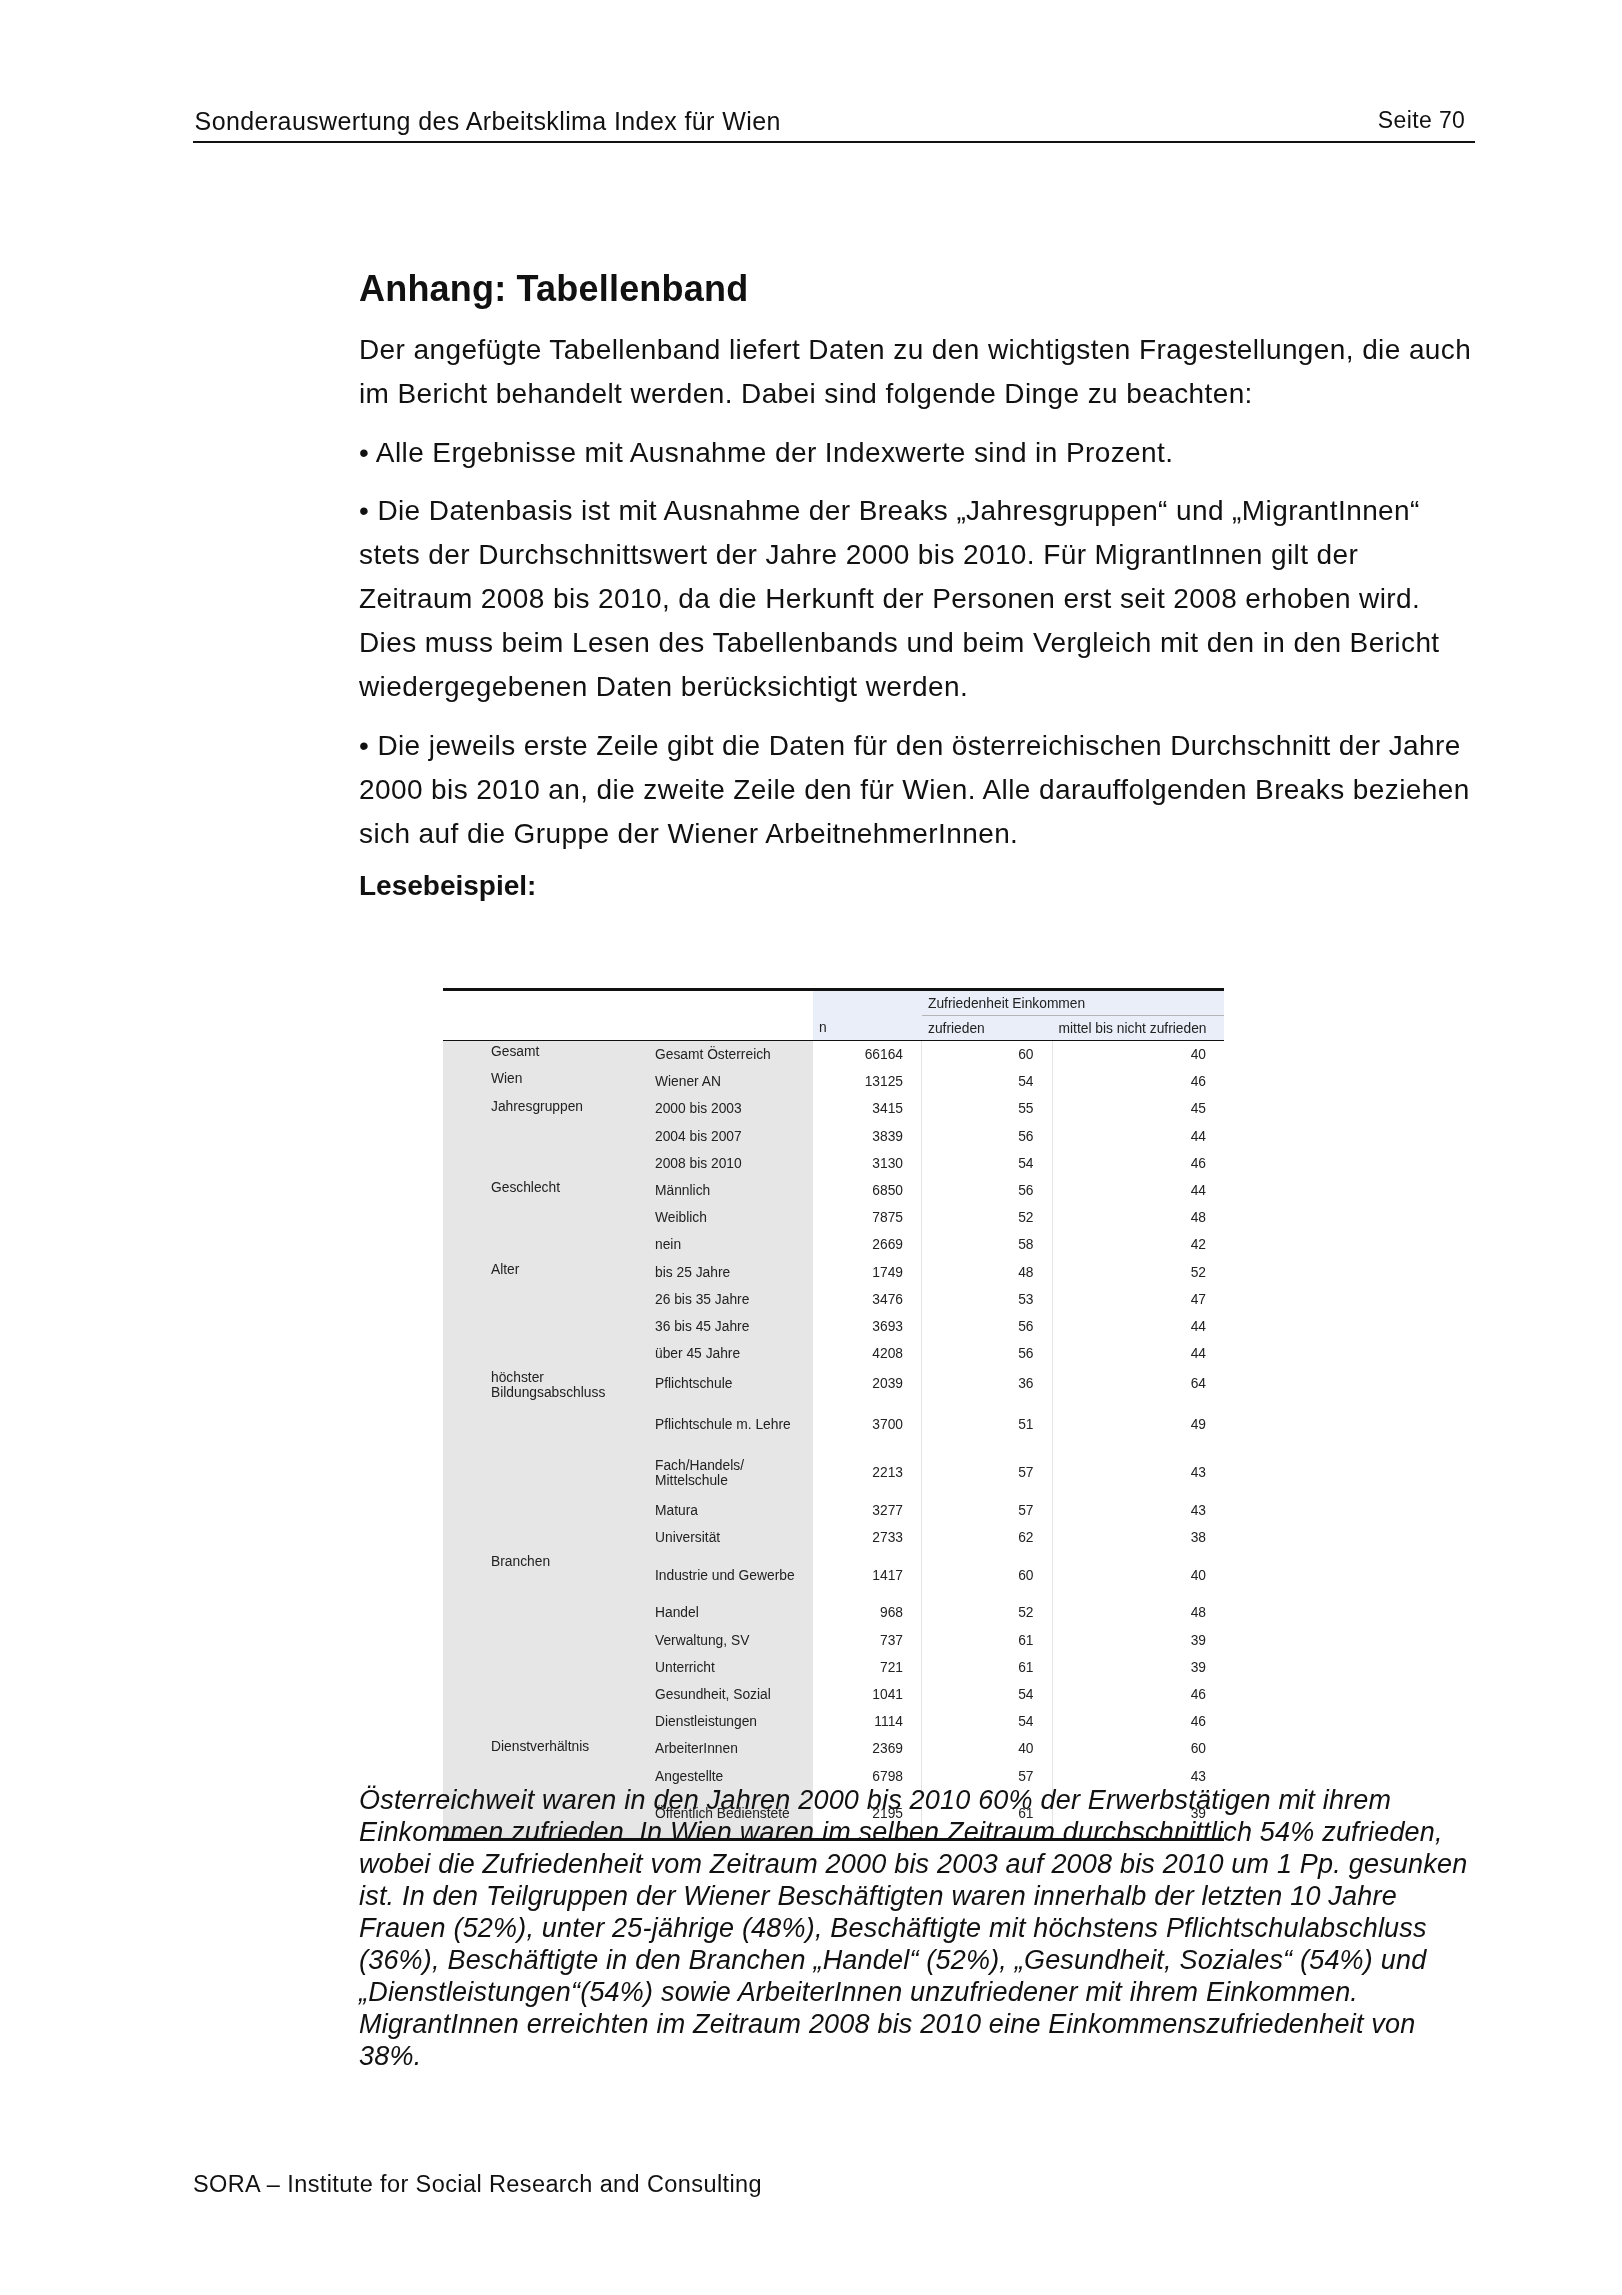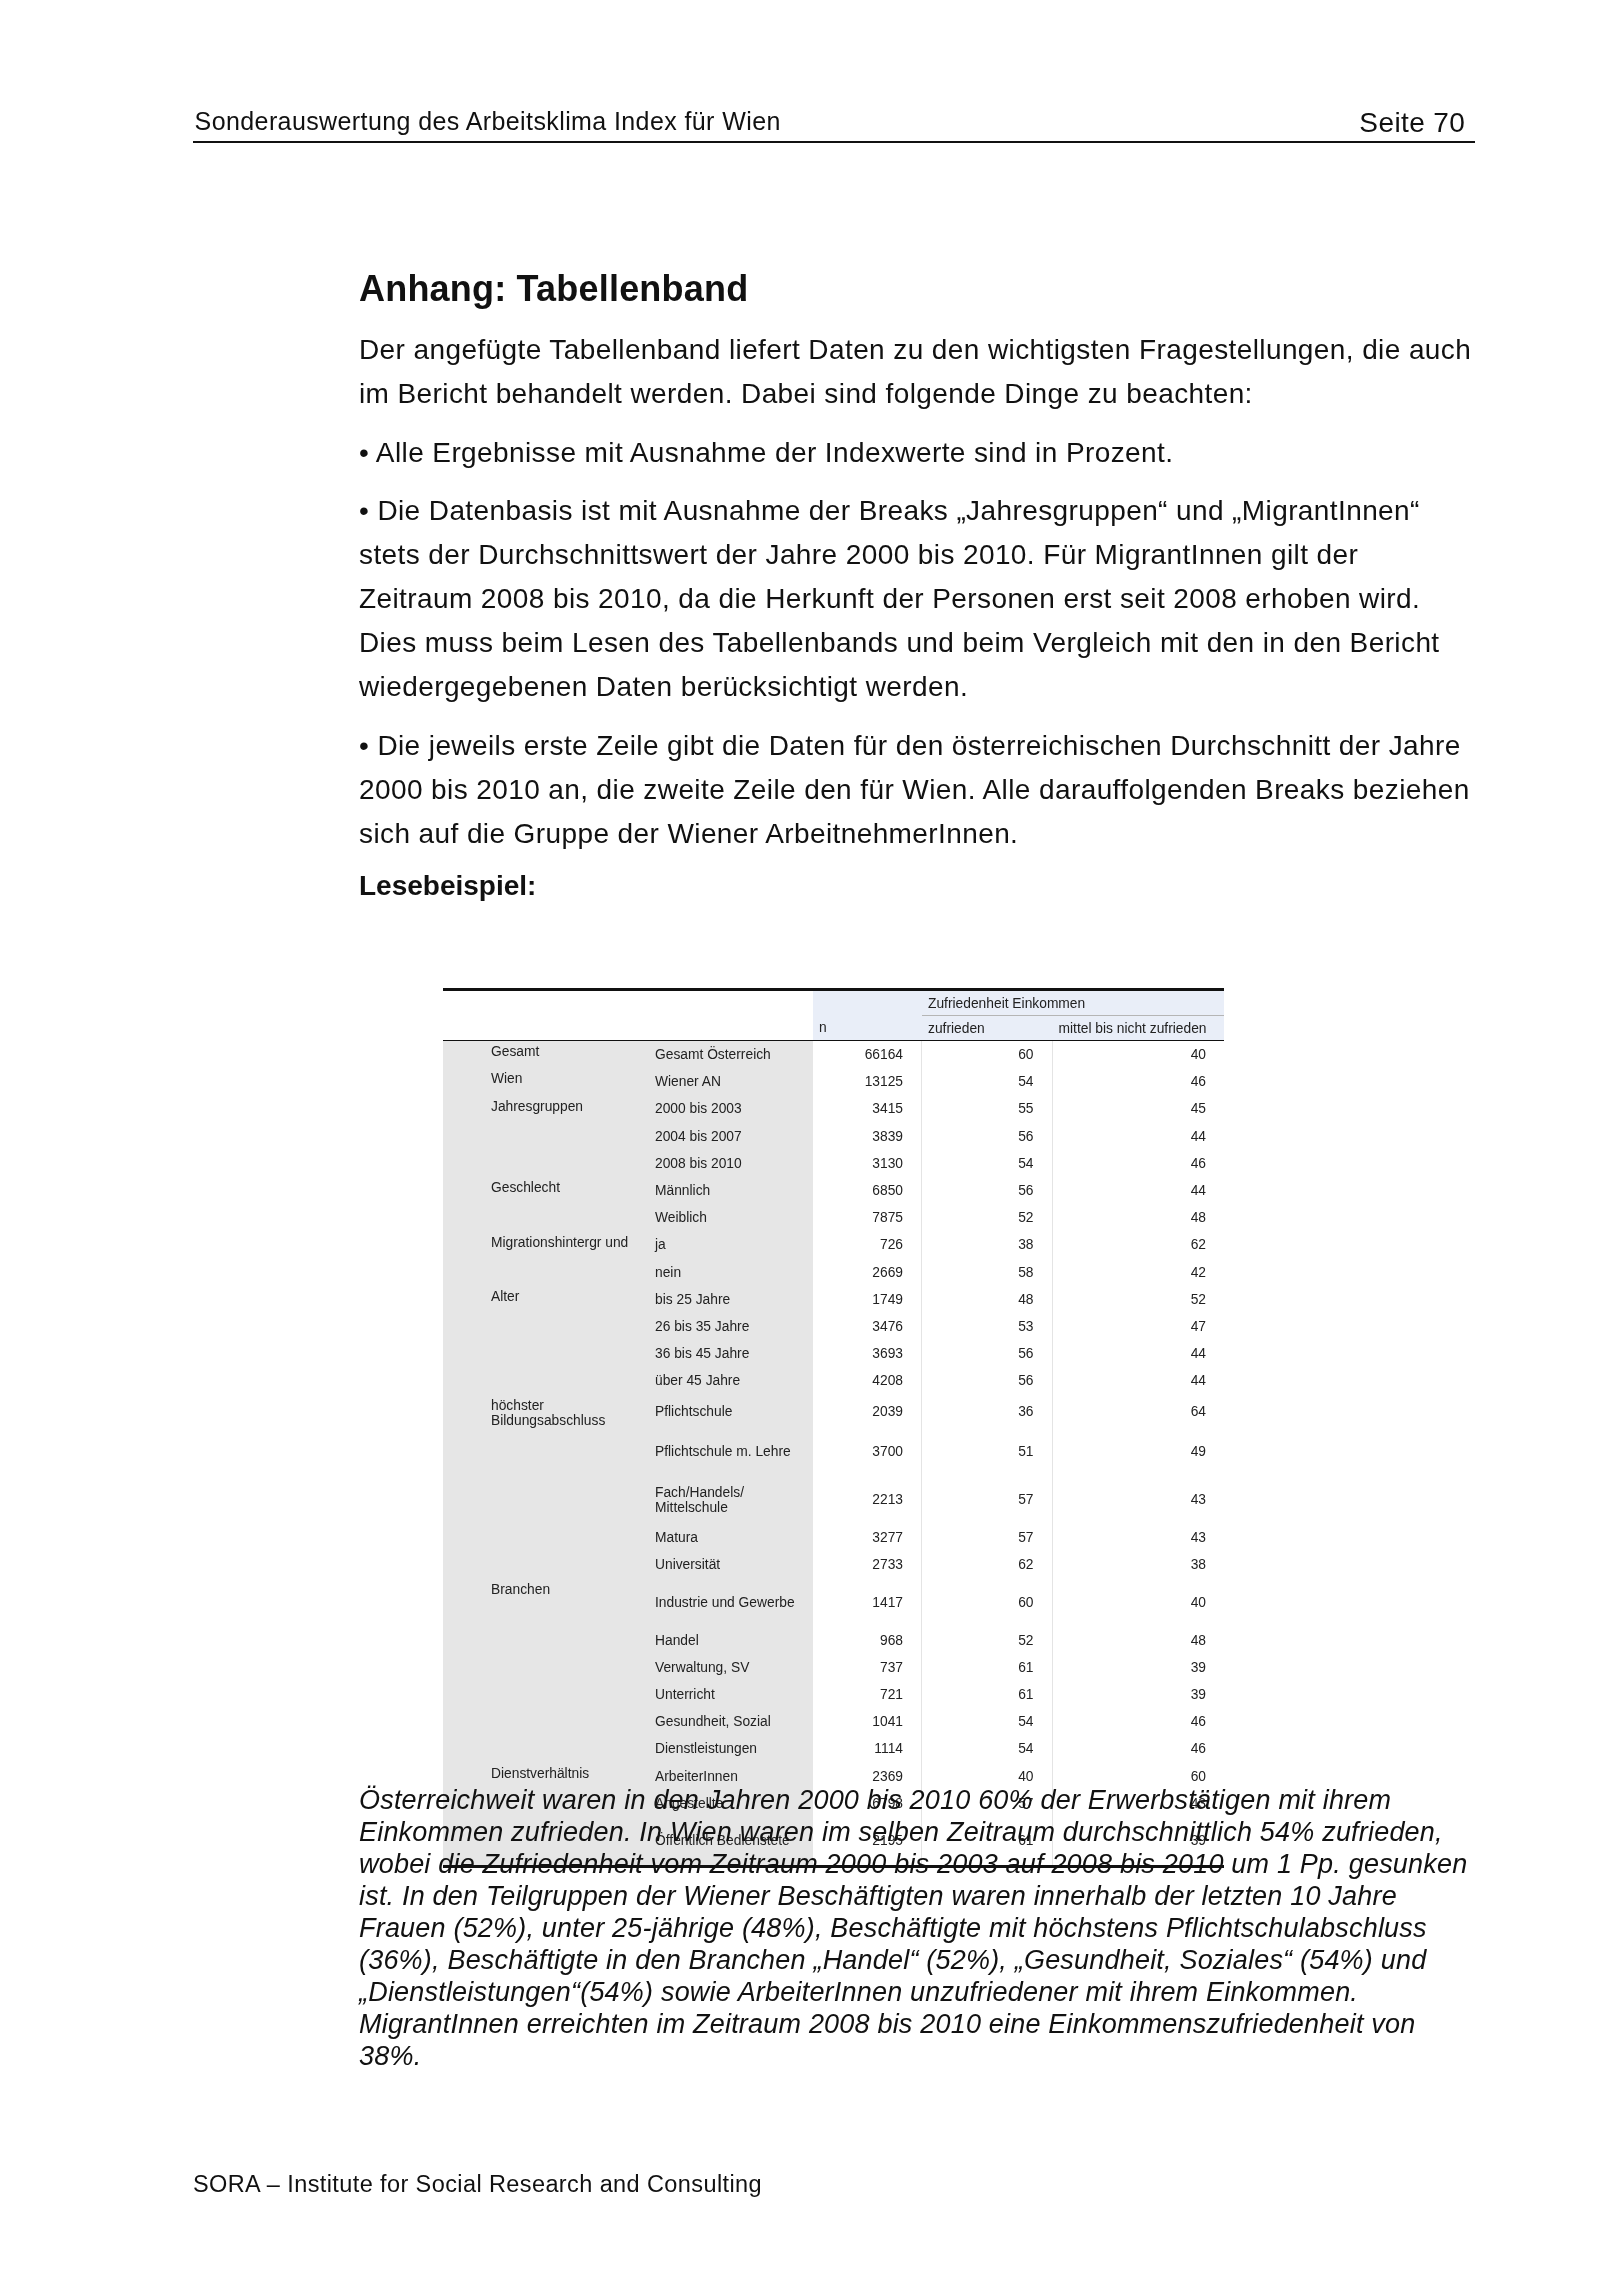--- a/index.html
+++ b/index.html
@@ -1,19 +1,19 @@
 <!DOCTYPE html>
 <html style="font-size:13px"><head>
   <meta charset="utf-8">
   <style>
     html, body { margin: 0; padding: 0; background: #ffffff; }
     body { width: 1622px; height: 2295px; position: relative; overflow: hidden; color: #111; font-family: "Liberation Sans", sans-serif; }
     .header { position: absolute; left: 193px; top: 104px; width: 1282px; height: 37px; border-bottom: 2.4px solid #111; }
     .header .left { position: absolute; left: 1.6px; top: 3.2px; font-size: 25px; letter-spacing: 0.4px; }
-    .header .right { position: absolute; right: 9.7px; top: 3.2px; font-size: 28px; letter-spacing: 0.4px; text-align: right; }
+    .header .right { position: absolute; right: 9.7px; top: 3.2px; font-size: 23px; letter-spacing: 0.4px; text-align: right; }
     .content { position: absolute; left: 359px; top: 268px; width: 1119px; }
     h1 { margin: 0; font-size: 36px; font-weight: bold; letter-spacing: 0.2px; }
     p.body { margin: 18px 0 0 0; font-size: 28px; line-height: 44px; letter-spacing: 0.4px; }
     p.bullet { margin: 14.6px 0 0 0; font-size: 28px; line-height: 44px; letter-spacing: 0.4px; }
     h2 { margin: 14.6px 0 0 0; font-size: 28px; font-weight: bold; }
     .table-wrap { position: absolute; left: 443px; top: 988px; width: 781px; }
     table { border-collapse: collapse; width: 781px; font-family: "Liberation Sans", sans-serif; font-size: 13.8px; color: #222; }
     thead tr.top td { border-top: 3.2px solid #111; }
     td { padding: 0 6.5px; height: 24px; vertical-align: middle; }
     td.lab1 { background: #e6e6e6; width: 151px; }
@@ -108,27 +108,20 @@
           <td class="c2">44</td>
         </tr>
         <tr>
           <td class="lab1"></td>
           <td class="lab2">Weiblich</td>
           <td class="num">7875</td>
           <td class="c1">52</td>
           <td class="c2">48</td>
         </tr>
         <tr>
-          <td class="lab1">Migrationshintergr und</td>
-          <td class="lab2">ja</td>
-          <td class="num">726</td>
-          <td class="c1">38</td>
-          <td class="c2">62</td>
-        </tr>
-        <tr>
           <td class="lab1"></td>
           <td class="lab2">nein</td>
           <td class="num">2669</td>
           <td class="c1">58</td>
           <td class="c2">42</td>
         </tr>
         <tr>
           <td class="lab1">Alter</td>
           <td class="lab2">bis 25 Jahre</td>
           <td class="num">1749</td>

